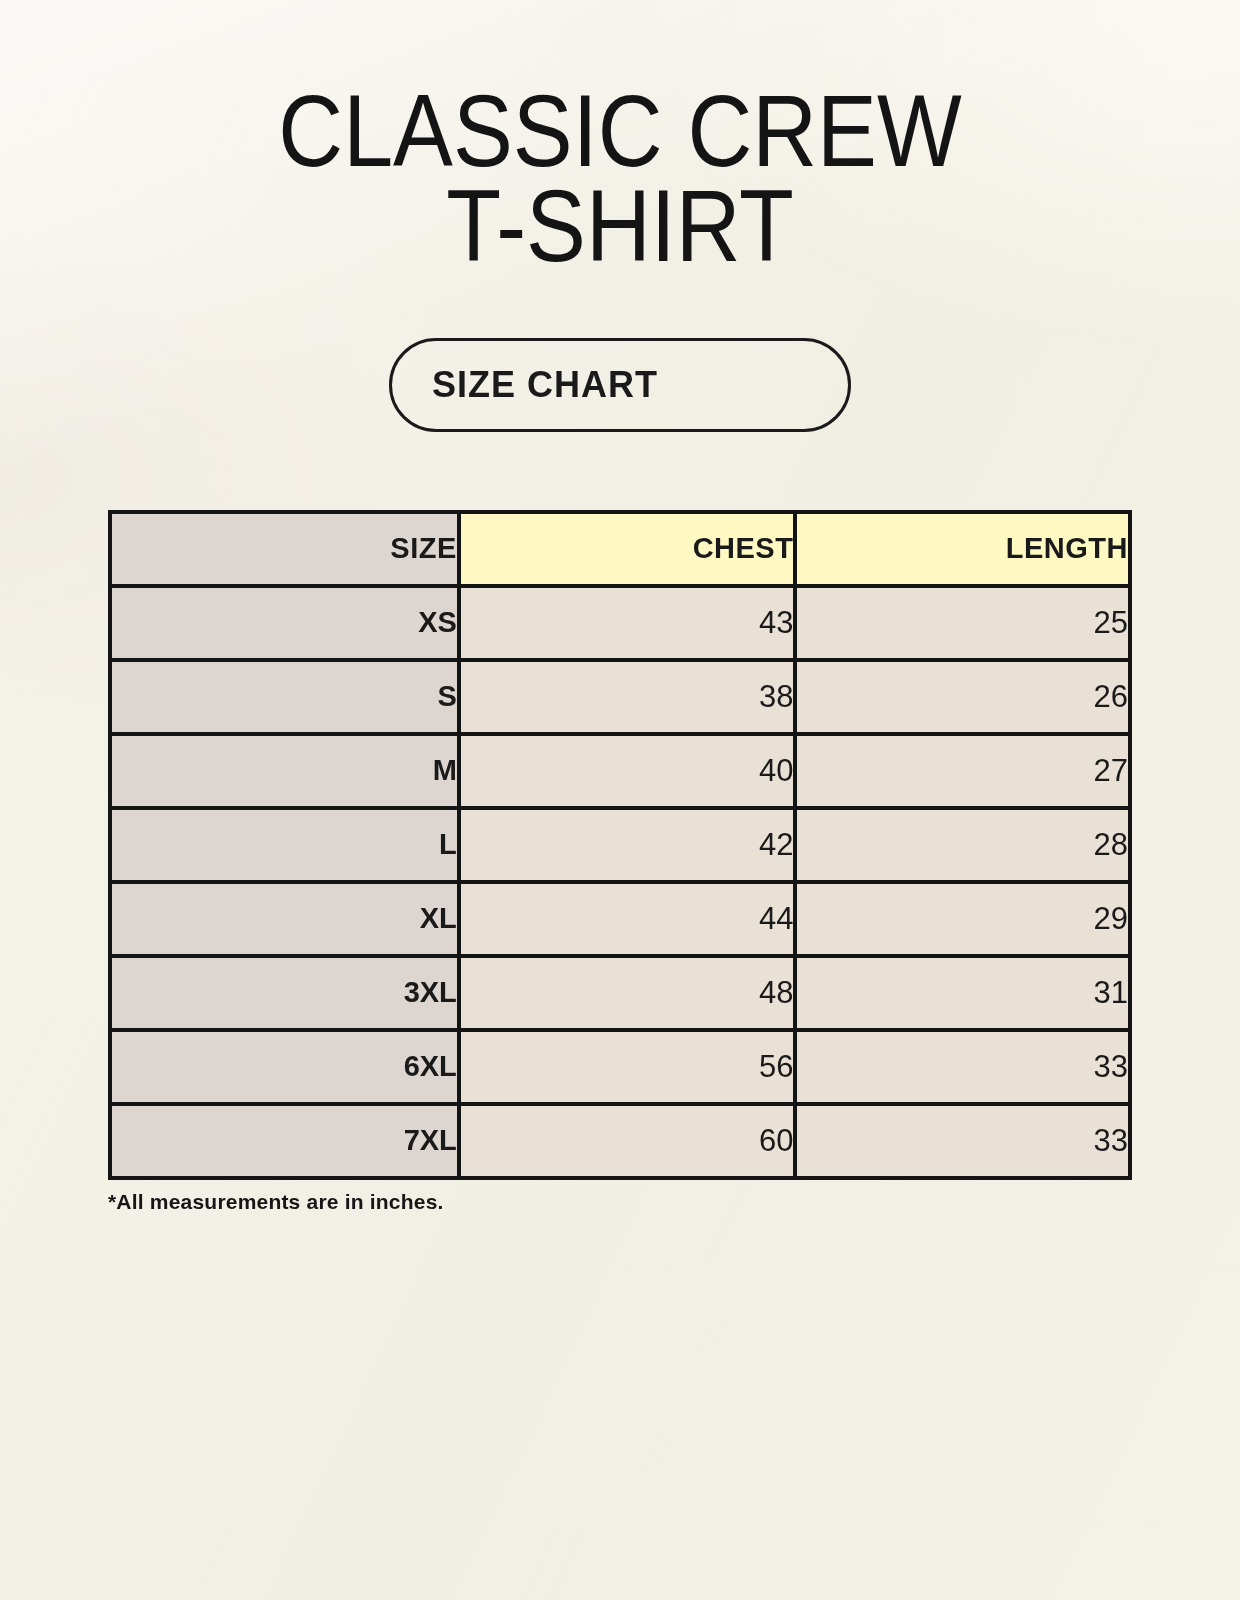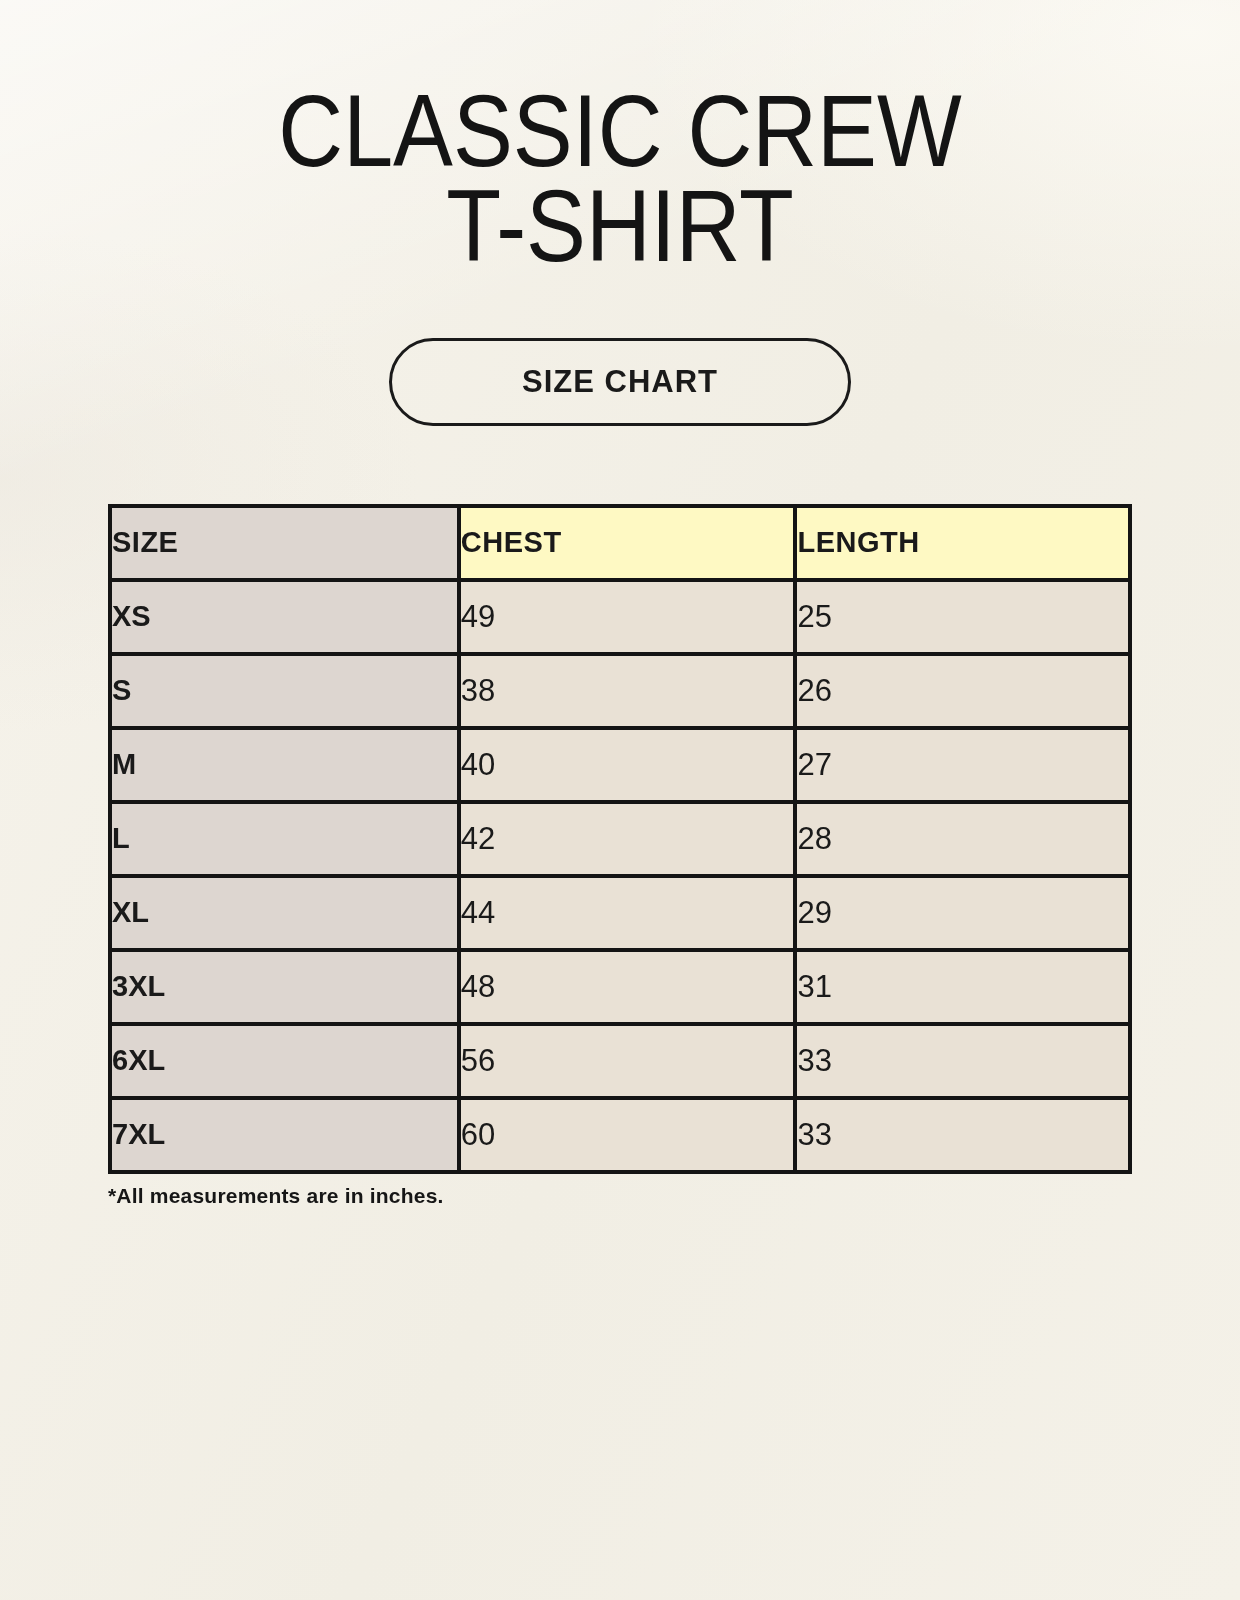--- a/index.html
+++ b/index.html
@@ -33,41 +33,41 @@
 
   .pill-wrap { text-align: center; margin-top: 64px; }
   .size-chart-pill {
     display: inline-block;
     min-width: 462px;
     padding: 23px 40px;
     border: 3px solid #1a1a1a;
     border-radius: 60px;
     background: transparent;
     font-family: "Liberation Sans", sans-serif;
-    font-size: 31px;
+    font-size: 36px;
     font-weight: 700;
     letter-spacing: 1px;
     color: #1a1a1a;
-    text-align: center;
+    text-align: left;
     cursor: pointer;
   }
 
   .table-wrap { width: 1024px; margin: 78px auto 0 auto; }
   table.size-table {
     width: 100%;
     border-collapse: collapse;
     table-layout: fixed;
   }
   table.size-table col.c-size   { width: 34.2%; }
   table.size-table col.c-chest  { width: 33.0%; }
   table.size-table col.c-length { width: 32.8%; }
   table.size-table th, table.size-table td {
     border: 4px solid #141414;
     height: 74px;
-    text-align: left;
+    text-align: right;
     vertical-align: middle;
   }
   table.size-table th {
     font-size: 29px;
     font-weight: 700;
     letter-spacing: 0.5px;
   }
   th.col-size { background: #ddd6d0; }
   th.col-accent { background: #fef9c3; }
   td.size-cell {
@@ -115,21 +115,21 @@
       <thead>
         <tr>
           <th class="col-size">SIZE</th>
           <th class="col-accent">CHEST</th>
           <th class="col-accent">LENGTH</th>
         </tr>
       </thead>
       <tbody>
         <tr>
           <td class="size-cell">XS</td>
-          <td class="value-cell">49</td>
+          <td class="value-cell">43</td>
           <td class="value-cell">25</td>
         </tr>
         <tr>
           <td class="size-cell">S</td>
           <td class="value-cell">38</td>
           <td class="value-cell">26</td>
         </tr>
         <tr>
           <td class="size-cell">M</td>
           <td class="value-cell">40</td>

